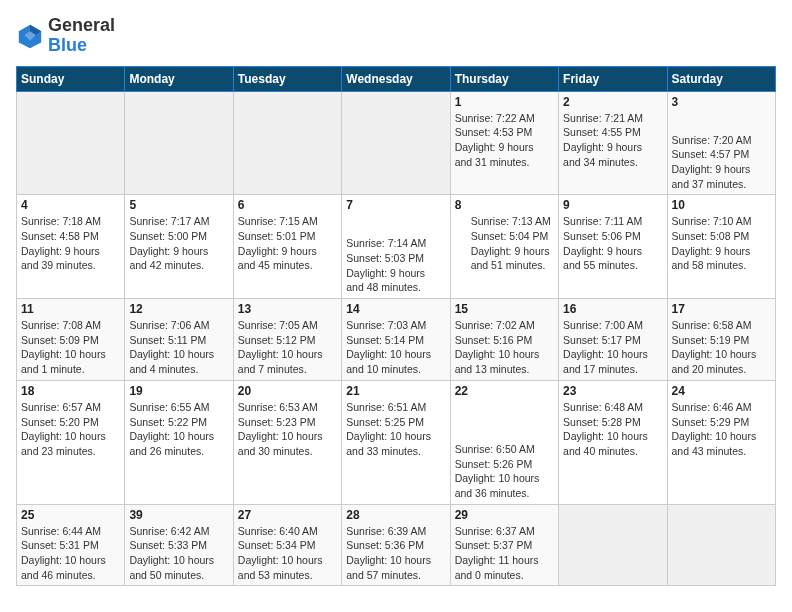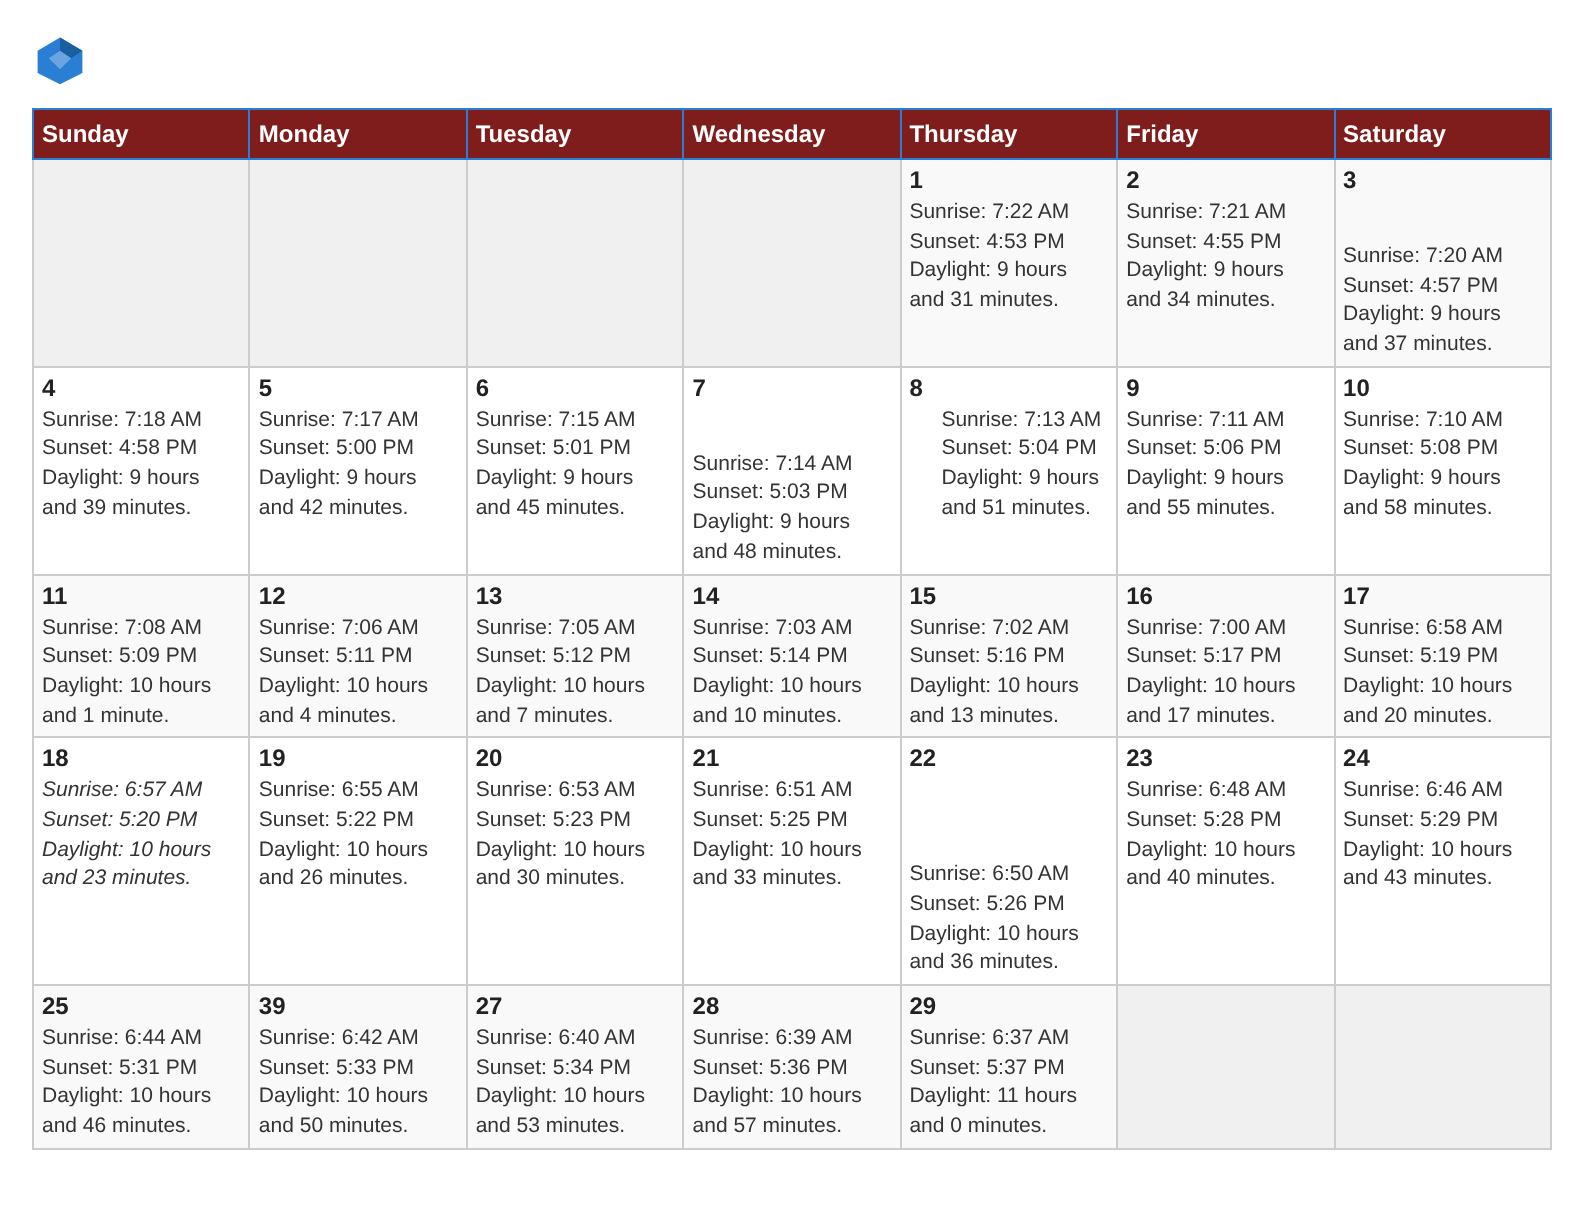--- a/index.html
+++ b/index.html
@@ -44,21 +44,21 @@
       font-size: 16px;
       font-weight: normal;
       color: #333;
     }
     .calendar {
       width: 100%;
       border-collapse: collapse;
       font-size: 11px;
     }
     .calendar thead th {
-      background-color: #7f1d1d;
+      background-color: #0c4a6e;
       color: #fff;
       padding: 5px 4px;
       text-align: left;
       font-size: 12px;
       font-weight: bold;
       border: 1px solid #2a7fd4;
     }
     .calendar tbody td {
       border: 1px solid #ccc;
       vertical-align: top;
@@ -92,20 +92,24 @@
 </head>
 <body>
 
 <div class="header-area">
   <div class="logo">
     <svg class="logo-icon" viewBox="0 0 30 30">
       <polygon points="15,3 27,10 27,22 15,28 3,22 3,10" fill="#2a7fd4"></polygon>
       <polygon points="15,3 27,10 21,14 15,10" fill="#1a5fa0"></polygon>
       <polygon points="15,10 21,14 15,20 9,14" fill="#ffffff" opacity="0.3"></polygon>
     </svg>
+    <div class="logo-text">
+      <div><span class="general">General</span></div>
+      <div><span class="blue">Blue</span></div>
+    </div>
   </div>
 </div>
 
 <table class="calendar">
   <thead>
     <tr id="header-row">
         <th>Sunday</th>
         <th>Monday</th>
         <th>Tuesday</th>
         <th>Wednesday</th>
@@ -240,21 +244,21 @@
           <span class="day-number">17</span>
           <div class="day-info" style="white-space: pre-wrap;">Sunrise: 6:58 AM
 Sunset: 5:19 PM
 Daylight: 10 hours
 and 20 minutes.</div>
         </td>
       </tr>
       <tr>
         <td>
           <span class="day-number">18</span>
-          <div class="day-info" style="white-space: pre-wrap; font-style: italic;">Sunrise: 6:57 AM
+          <div class="day-info" style="white-space: pre-wrap;">Sunrise: 6:57 AM
 Sunset: 5:20 PM
 Daylight: 10 hours
 and 23 minutes.</div>
         </td>
         <td>
           <span class="day-number">19</span>
           <div class="day-info" style="white-space: pre-wrap;">Sunrise: 6:55 AM
 Sunset: 5:22 PM
 Daylight: 10 hours
 and 26 minutes.</div>

